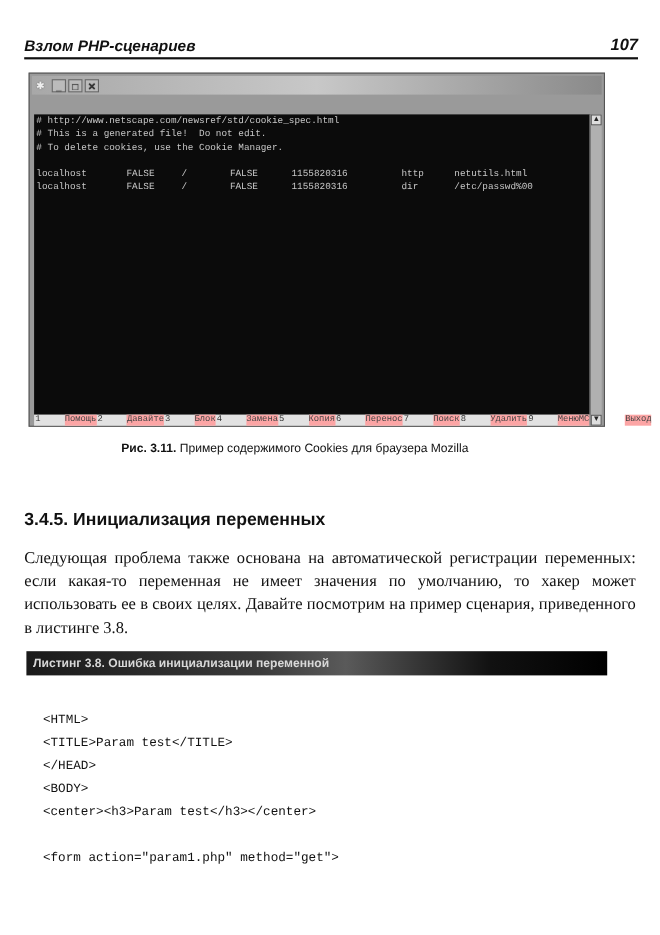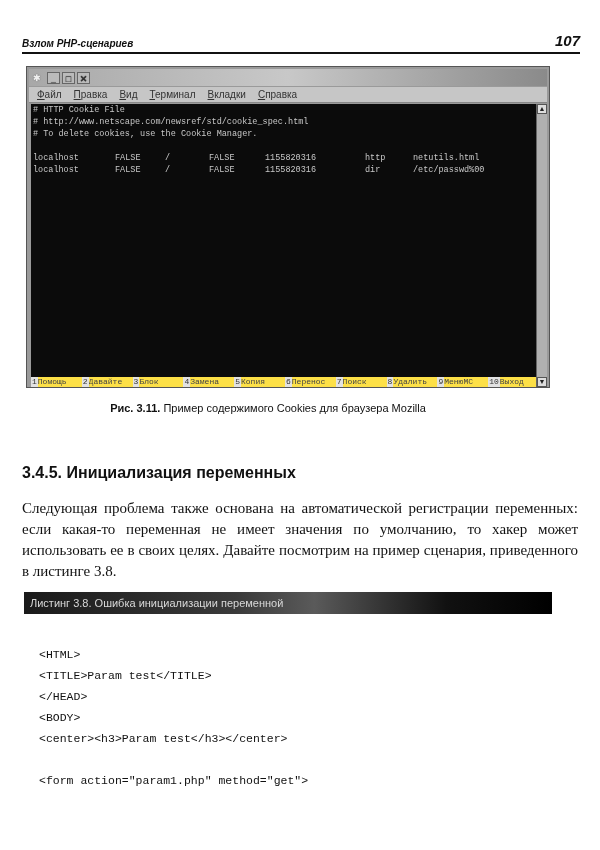--- a/index.html
+++ b/index.html
@@ -5,21 +5,21 @@
     html, body { margin: 0; padding: 0; }
     body {
       width: 600px; height: 850px; background: #ffffff; position: relative; overflow: hidden;
       font-family: "Liberation Sans", sans-serif; color: #111;
     }
     .running-head {
       position: absolute; left: 22px; top: 30px; width: 558px; height: 22px;
       border-bottom: 2px solid #111;
     }
     .running-head .title {
-      position: absolute; left: 0; bottom: 3px; font-style: italic; font-weight: bold; font-size: 10px;
+      position: absolute; left: 0; bottom: 3px; font-style: italic; font-weight: bold; font-size: 14px;
       font-family: "Liberation Sans", sans-serif;
     }
     .running-head .pageno {
       position: absolute; right: 0; bottom: 3px; font-style: italic; font-weight: bold; font-size: 15px;
     }
     
     .win {
       position: absolute; left: 26px; top: 66px; width: 524px; height: 322px;
       background: #9a9a9a; border: 1px solid #555; box-sizing: border-box;
     }
@@ -51,21 +51,21 @@
     }
     .win .screen .line { height: 12px; line-height: 12px; white-space: pre; padding-left: 2px; }
     .win .screen .row { display: flex; height: 12px; line-height: 12px; white-space: pre; padding-left: 2px; }
     .win .screen .row span { display: inline-block; }
     .win .fkeys {
       position: absolute; left: 4px; top: 310px; width: 508px; height: 10px; display: flex;
       font-family: "Liberation Mono", monospace; font-size: 8px; background: #e2e2e2;
     }
     .win .fkeys .fk { flex: 1; display: flex; }
     .win .fkeys .num { color: #333; padding: 0 1px; }
-    .win .fkeys .lbl { flex: 1; background: #fde047; color: #444; overflow: hidden; white-space: nowrap; }
+    .win .fkeys .lbl { flex: 1; background: #fca5a5; color: #444; overflow: hidden; white-space: nowrap; margin-left: 21px; }
     .win .scrollbar {
       position: absolute; right: 2px; top: 37px; width: 10px; height: 283px; background: #b0b0b0;
       border-left: 1px solid #666;
     }
     .win .scrollbar .arr {
       position: absolute; left: 0; width: 10px; height: 10px; background: #ddd; border: 1px solid #555;
       box-sizing: border-box; font-size: 7px; line-height: 8px; text-align: center; color: #222;
     }
     .caption-fig {
       position: absolute; left: 0; width: 536px; top: 402px; text-align: center; font-size: 11px;
@@ -75,21 +75,21 @@
       position: absolute; left: 22px; top: 464px; font-size: 16px; font-weight: bold; margin: 0;
     }
     .para {
       position: absolute; left: 22px; top: 498px; width: 556px; margin: 0;
       font-family: "Liberation Serif", serif; font-size: 15px; line-height: 21px; text-align: justify;
     }
     .listing-bar {
       position: absolute; left: 24px; top: 592px; width: 528px; height: 22px;
       background: linear-gradient(90deg, #1a1a1a 0%, #3a3a3a 40%, #5a5a5a 55%, #111 80%, #000 100%);
       color: #d8d8d8; font-size: 11px; line-height: 22px; padding-left: 6px; box-sizing: border-box;
-      font-weight: normal;
+      font-weight: bold;
     }
     .code {
       position: absolute; left: 27px; top: 632px; margin: 12px;
       font-family: "Liberation Mono", monospace; font-size: 11.5px; color: #111;
     }
     .code .cl { height: 21px; line-height: 21px; white-space: pre; }
     .code .blank { height: 21px; }
   </style>
 </head>
 <body>
@@ -99,31 +99,23 @@
   <span class="pageno">107</span>
 </div>
 
 <div class="win">
   <div class="titlebar">
     <span class="ico">✱</span>
     <span class="ctrl">_</span>
     <span class="ctrl">□</span>
     <span class="ctrl">✕</span>
   </div>
-  <div class="menubar">
-    <span>Файл</span>
-    <span>Правка</span>
-    <span>Вид</span>
-    <span>Терминал</span>
-    <span>Вкладки</span>
-    <span>Справка</span>
-  </div>
   <div class="screen">
-    <div class="line"># HTTP Cookie File</div>
     <div class="line"># http://www.netscape.com/newsref/std/cookie_spec.html</div>
+    <div class="line"># This is a generated file!  Do not edit.</div>
     <div class="line"># To delete cookies, use the Cookie Manager.</div>
     <div class="line"></div>
     <div class="row">
       <span style="width:82px">localhost</span>
       <span style="width:50px">FALSE</span>
       <span style="width:44px">/</span>
       <span style="width:56px">FALSE</span>
       <span style="width:100px">1155820316</span>
       <span style="width:48px">http</span>
       <span>netutils.html</span>

